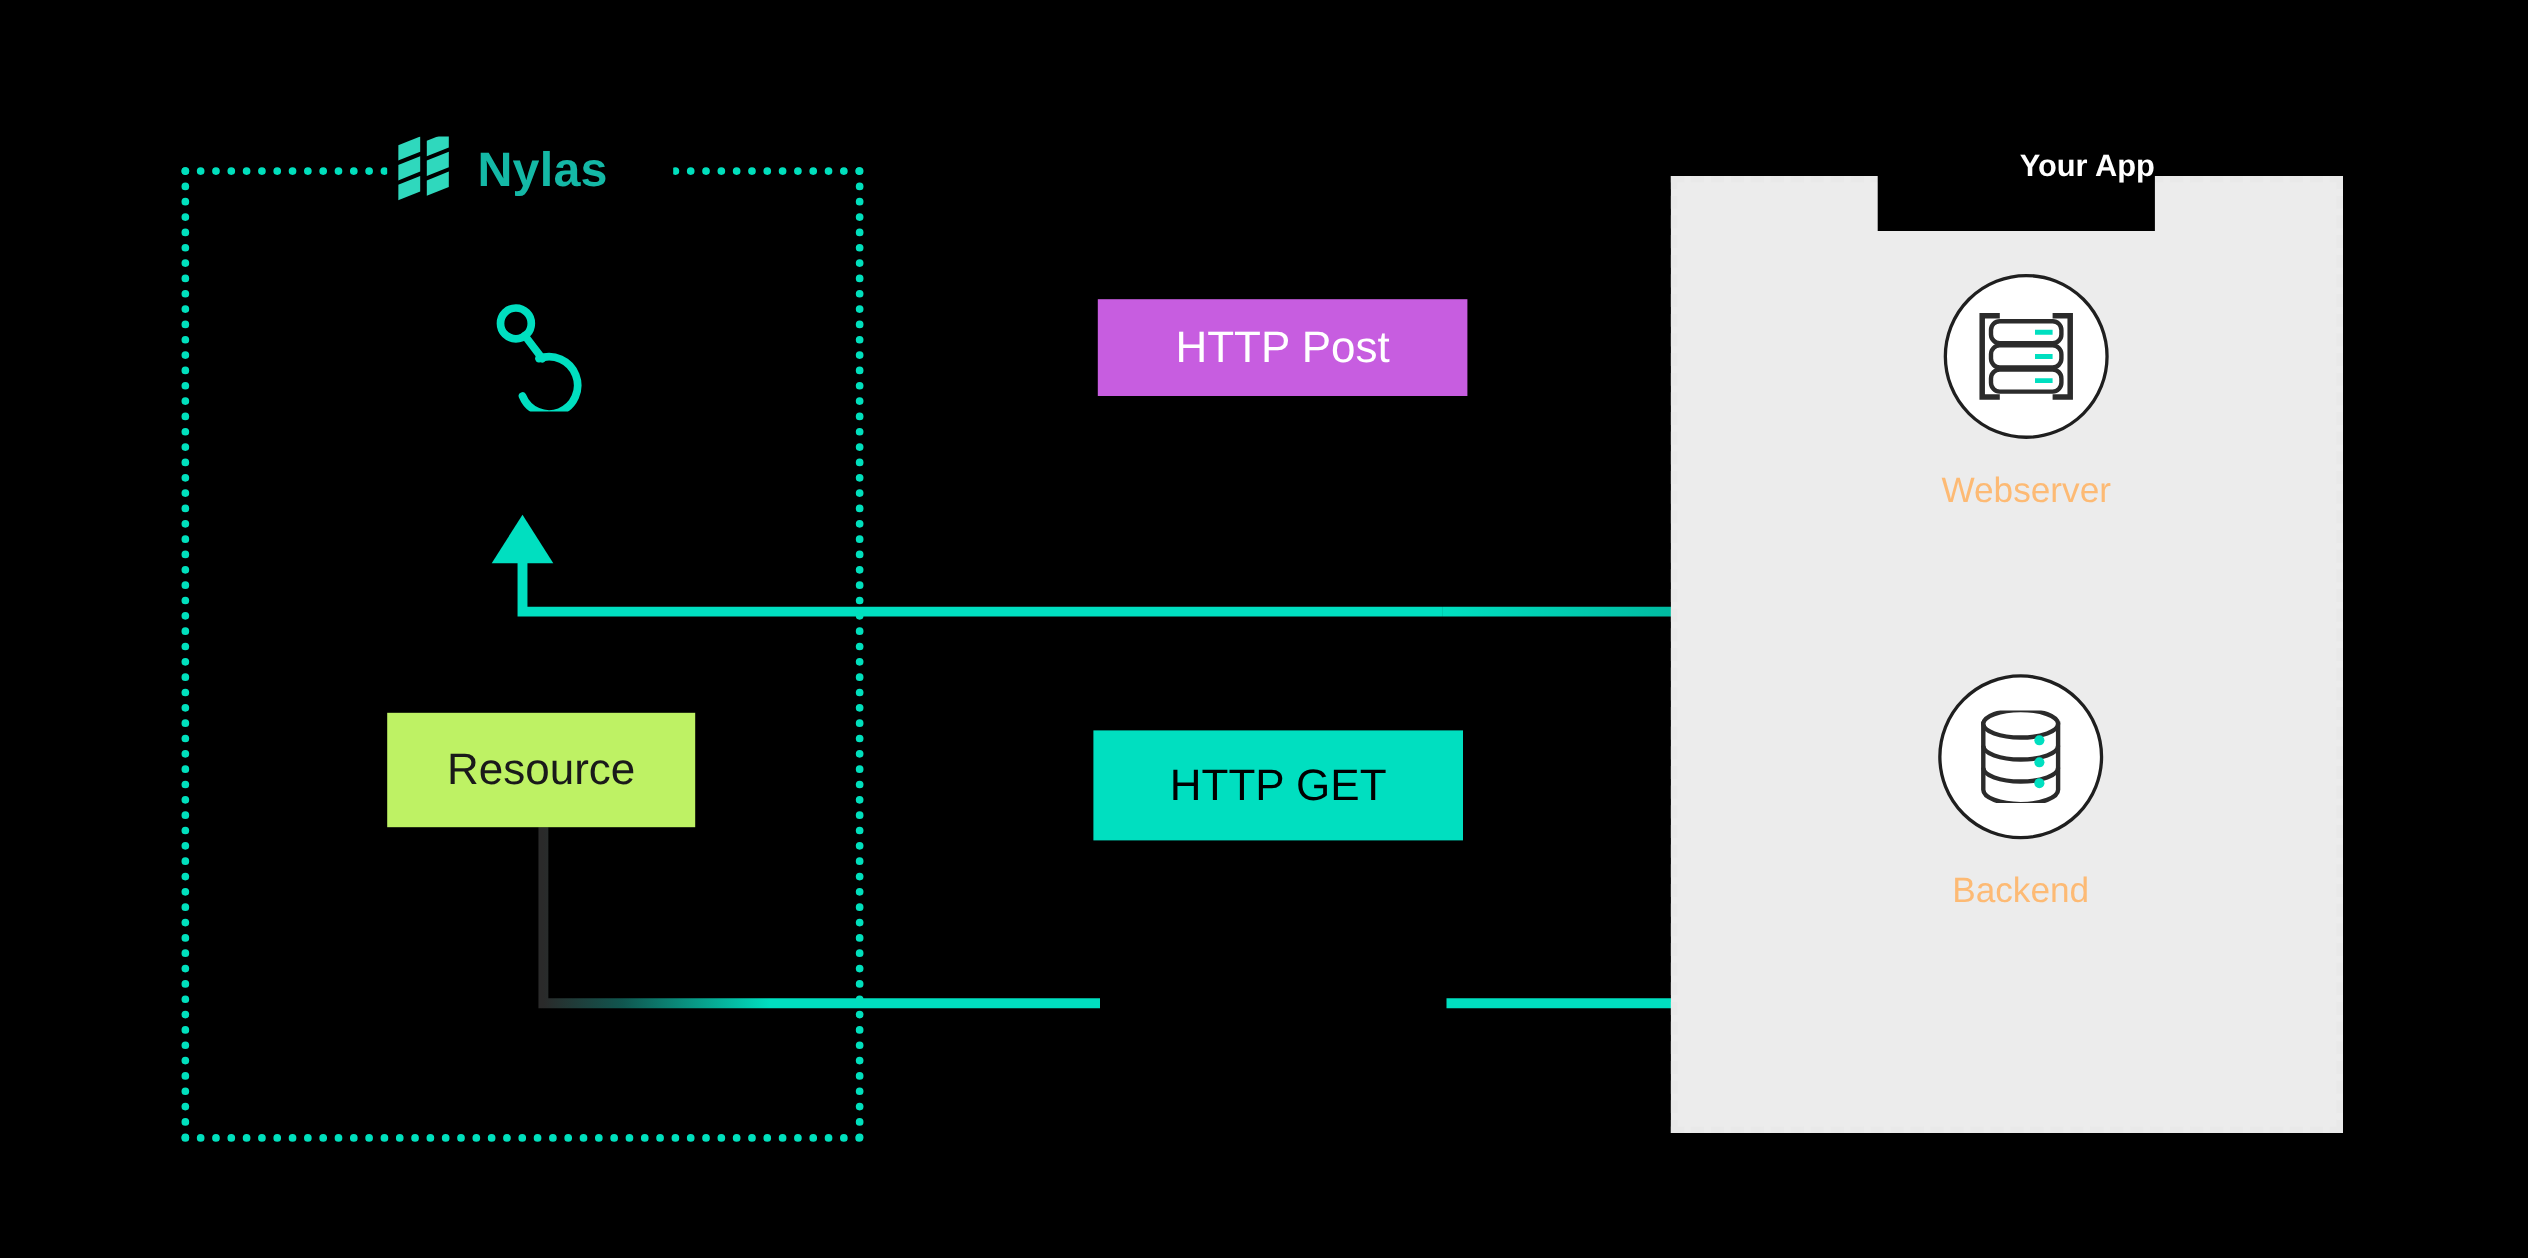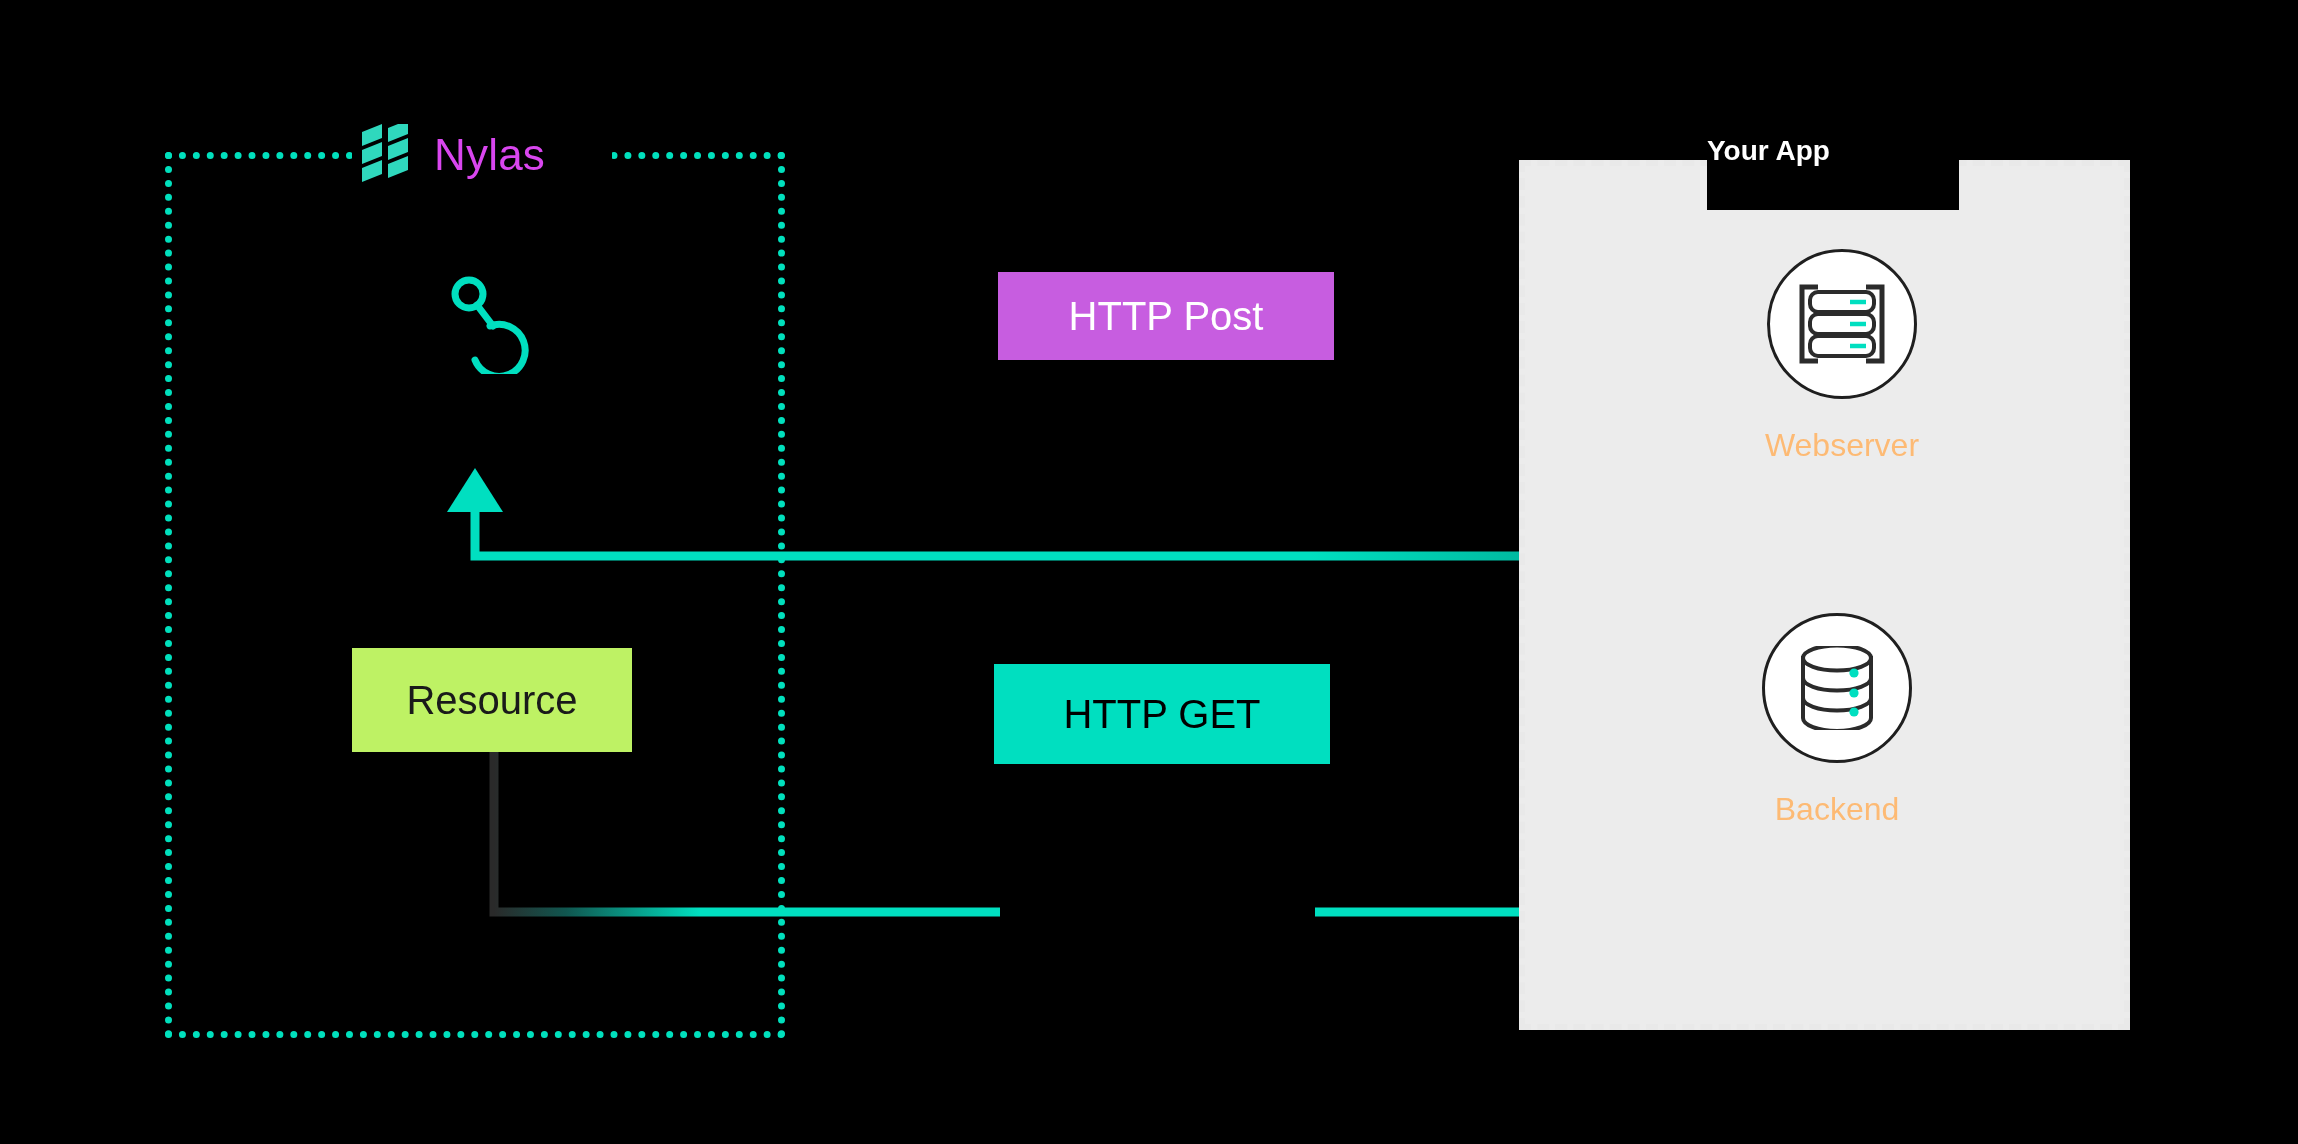--- a/index.html
+++ b/index.html
@@ -47,23 +47,23 @@
     display: flex;
     align-items: center;
     gap: 18px;
   }
   #nylas-logo {
     width: 54px;
     height: 62px;
     display: block;
   }
   #nylas-wordmark {
-    color: #d946ef;
+    color: #14b8a6;
     font-size: 44px;
-    font-weight: 400;
+    font-weight: 700;
     letter-spacing: 0.2px;
     line-height: 1;
     white-space: nowrap;
   }
 
   
   #webhook-icon {
     position: absolute;
     left: 448px;
     top: 274px;
@@ -131,21 +131,21 @@
     top: 154px;
     width: 252px;
     height: 56px;
     background: #000000;
   }
   #yourapp-title {
     position: absolute;
     left: 1707px;
     top: 137px;
     width: 252px;
-    text-align: left;
+    text-align: right;
     color: #ffffff;
     font-size: 28px;
     font-weight: 700;
     line-height: 1;
   }
 
   
   .node {
     position: absolute;
     width: 150px;

